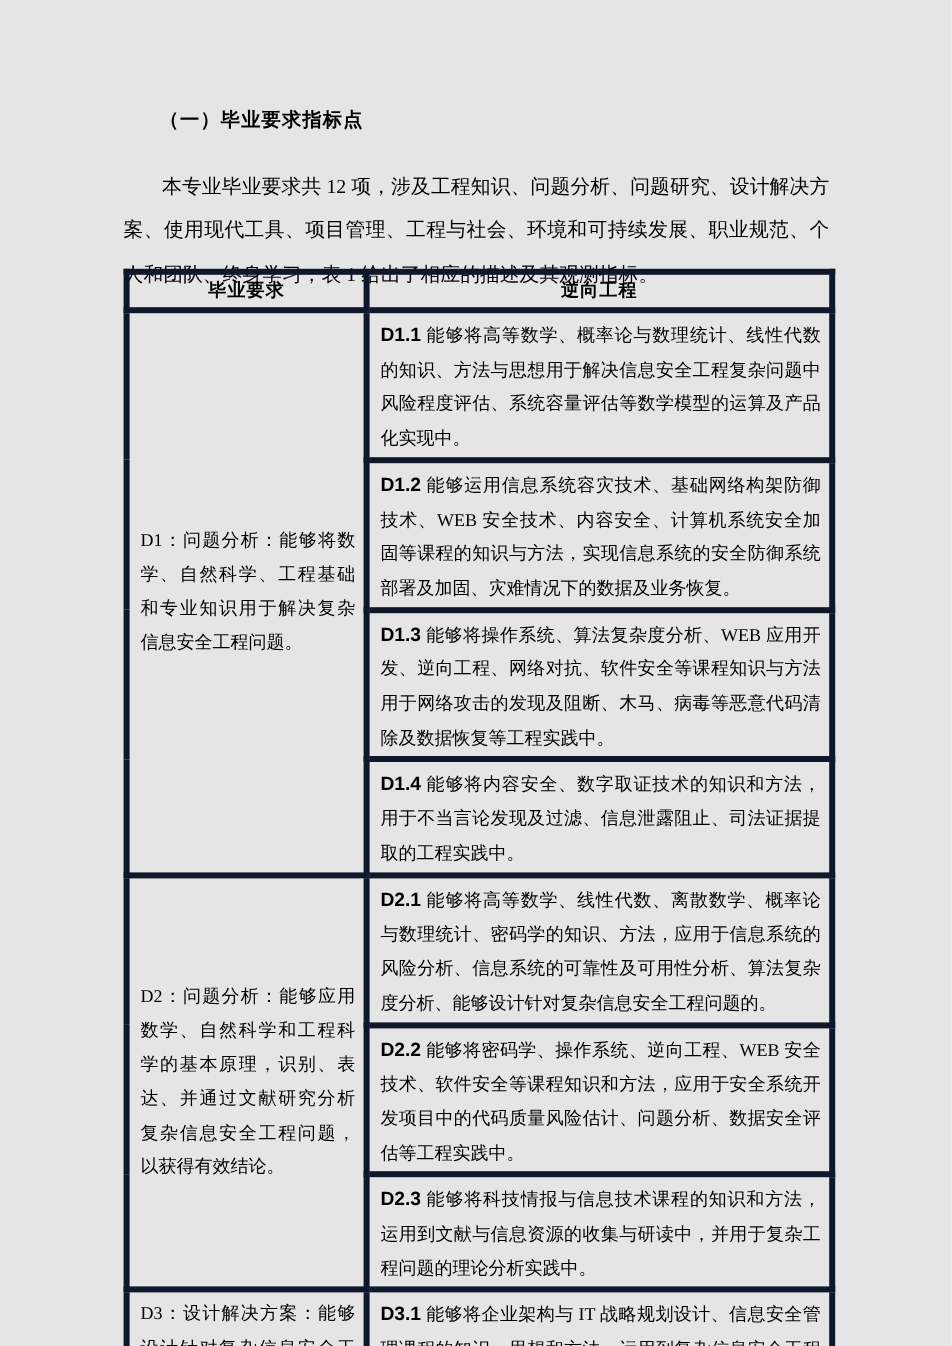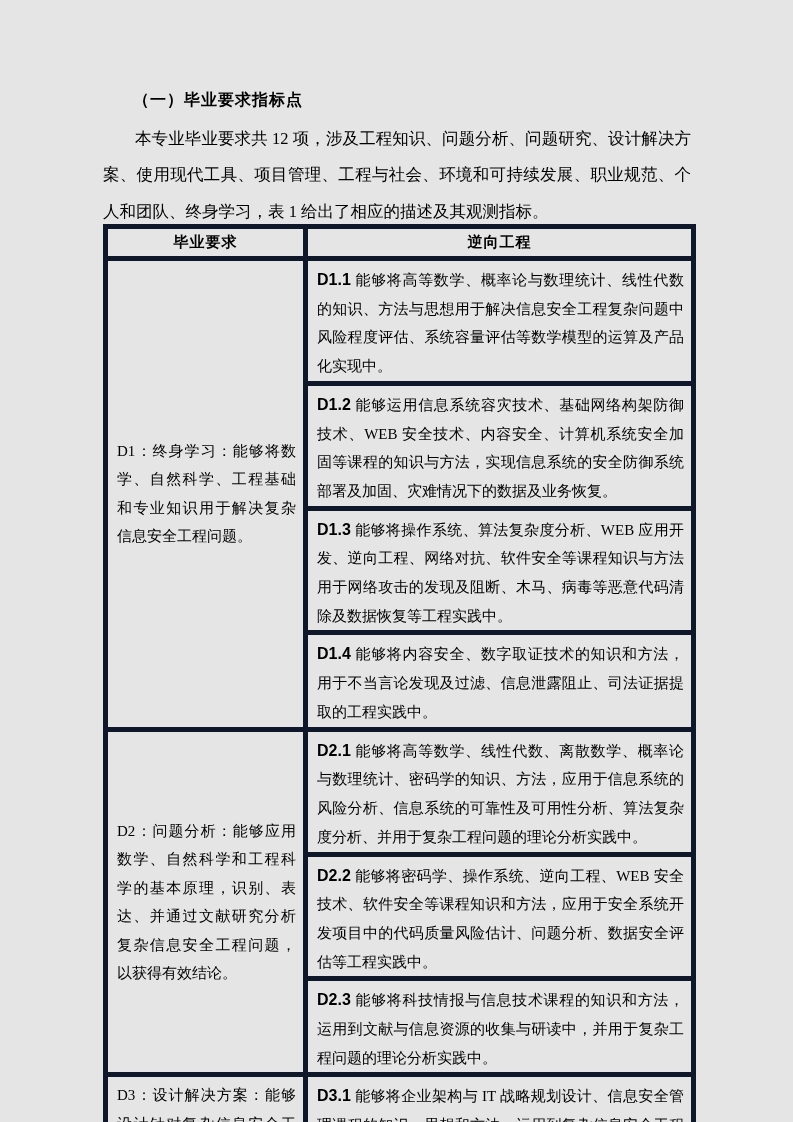--- a/index.html
+++ b/index.html
@@ -14,21 +14,21 @@
   }
   .heading {
     position:absolute;
     left:133px; top:90px;
     font-size:16px;
     font-weight:bold;
     letter-spacing:1px;
   }
   .intro {
     position:absolute;
-    left:103px; top:104px;
+    left:103px; top:121px;
     width:588px;
     font-size:16.5px;
     line-height:36.5px;
     text-align:justify;
     text-indent:32px;
   }
   table.req-table {
     position:absolute;
     left:103px; top:224px;
     width:588px;
@@ -84,21 +84,21 @@
     </colgroup>
     <thead>
       <tr>
         <th>毕业要求</th>
         <th>逆向工程</th>
       </tr>
     </thead>
     <tbody>
 
       <tr style="height:97px">
-        <td class="req" rowspan="4">D1：终身学习：能够将数学、自然科学、工程基础和专业知识用于解决复杂信息安全工程问题。</td>
+        <td class="req" rowspan="4">D1：问题分析：能够将数学、自然科学、工程基础和专业知识用于解决复杂信息安全工程问题。</td>
         <td class="ind">
           <span class="code">D1.1</span><span>能够将高等数学、概率论与数理统计、线性代数的知识、方法与思想用于解决信息安全工程复杂问题中风险程度评估、系统容量评估等数学模型的运算及产品化实现中。</span>
         </td>
       </tr>
       <tr style="height:115px">
         <td class="ind">
           <span class="code">D1.2</span><span>能够运用信息系统容灾技术、基础网络构架防御技术、WEB 安全技术、内容安全、计算机系统安全加固等课程的知识与方法，实现信息系统的安全防御系统部署及加固、灾难情况下的数据及业务恢复。</span>
         </td>
       </tr>
       <tr style="height:115px">
@@ -108,21 +108,21 @@
       </tr>
       <tr style="height:85px">
         <td class="ind">
           <span class="code">D1.4</span><span>能够将内容安全、数字取证技术的知识和方法，用于不当言论发现及过滤、信息泄露阻止、司法证据提取的工程实践中。</span>
         </td>
       </tr>
 
       <tr style="height:125px">
         <td class="req" rowspan="3">D2：问题分析：能够应用数学、自然科学和工程科学的基本原理，识别、表达、并通过文献研究分析复杂信息安全工程问题，以获得有效结论。</td>
         <td class="ind">
-          <span class="code">D2.1</span><span>能够将高等数学、线性代数、离散数学、概率论与数理统计、密码学的知识、方法，应用于信息系统的风险分析、信息系统的可靠性及可用性分析、算法复杂度分析、并用于复杂工程问题的理论分析实践中。</span>
+          <span class="code">D2.1</span><span>能够将高等数学、线性代数、离散数学、概率论与数理统计、密码学的知识、方法，应用于信息系统的风险分析、信息系统的可靠性及可用性分析、算法复杂度分析、能够设计针对复杂信息安全工程问题的。</span>
         </td>
       </tr>
       <tr style="height:88px">
         <td class="ind">
           <span class="code">D2.2</span><span>能够将密码学、操作系统、逆向工程、WEB 安全技术、软件安全等课程知识和方法，应用于安全系统开发项目中的代码质量风险估计、问题分析、数据安全评估等工程实践中。</span>
         </td>
       </tr>
       <tr style="height:85px">
         <td class="ind">
           <span class="code">D2.3</span><span>能够将科技情报与信息技术课程的知识和方法，运用到文献与信息资源的收集与研读中，并用于复杂工程问题的理论分析实践中。</span>

